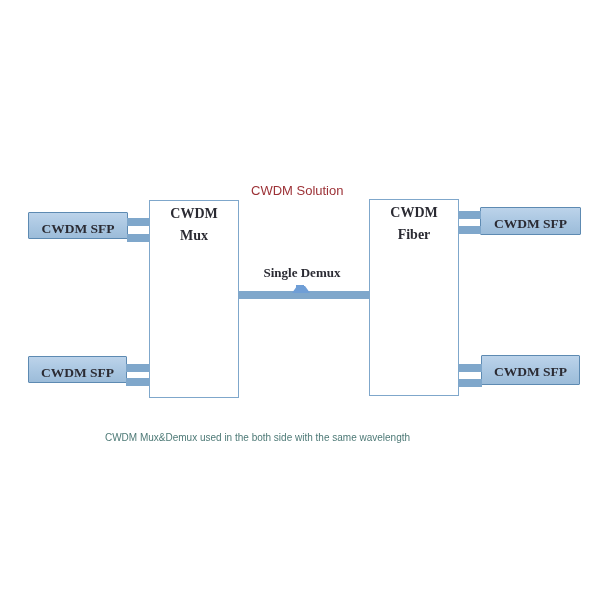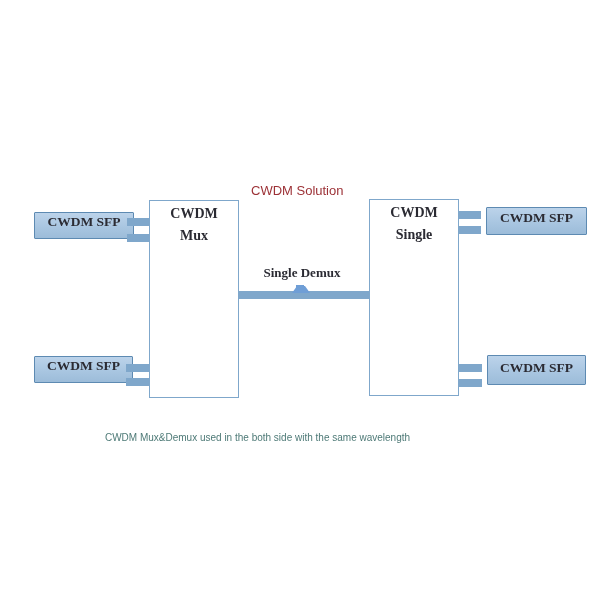--- a/index.html
+++ b/index.html
@@ -35,28 +35,27 @@
   }
   .bigbox .lbl { transform: translateY(-6px); display: block; text-align: center; }
   .mux-box   { left: 141px; top: 192px; width: 90px;  height: 198px; }
   .demux-box { left: 361px; top: 191px; width: 90px;  height: 197px; }
   .sfp {
     position: absolute;
     background: linear-gradient(180deg, #bcd3ea 0%, #a9c6e1 55%, #9cbcd9 100%);
     border: 1.5px solid #5d8ab2;
     border-radius: 1px;
     display: flex;
-    align-items: flex-end;
+    align-items: flex-start;
     justify-content: center;
     font-family: "Liberation Serif", serif;
     font-weight: bold;
     font-size: 13.5px;
     color: #2b2b33;
     white-space: nowrap;
-    margin-left: 6px;
   }
   .sfp-lt { left: 20px;  top: 204px; width: 100px; height: 27px; }
   .sfp-lb { left: 20px;  top: 348px; width: 99px;  height: 27px; }
   .sfp-rt { left: 472px; top: 199px; width: 101px; height: 28px; }
   .sfp-rb { left: 473px; top: 347px; width: 99px;  height: 30px; }
   .stub, .fiber-line {
     position: absolute;
     height: 1.5px;
     background: #7fa7cb;
   }
@@ -140,21 +139,21 @@
   <div class="bigbox mux-box">
     <span class="lbl">
       <span>CWDM</span><br>
       <span>Mux</span>
     </span>
   </div>
 
   <div class="bigbox demux-box">
     <span class="lbl">
       <span>CWDM</span><br>
-      <span>Single</span>
+      <span>Fiber</span>
     </span>
   </div>
 
   <div class="fiber-line"></div>
   <div class="fiber-label">Single Demux</div>
   <div class="up-arrow">
     <div class="tri"></div>
     <div class="stem"></div>
   </div>
 

